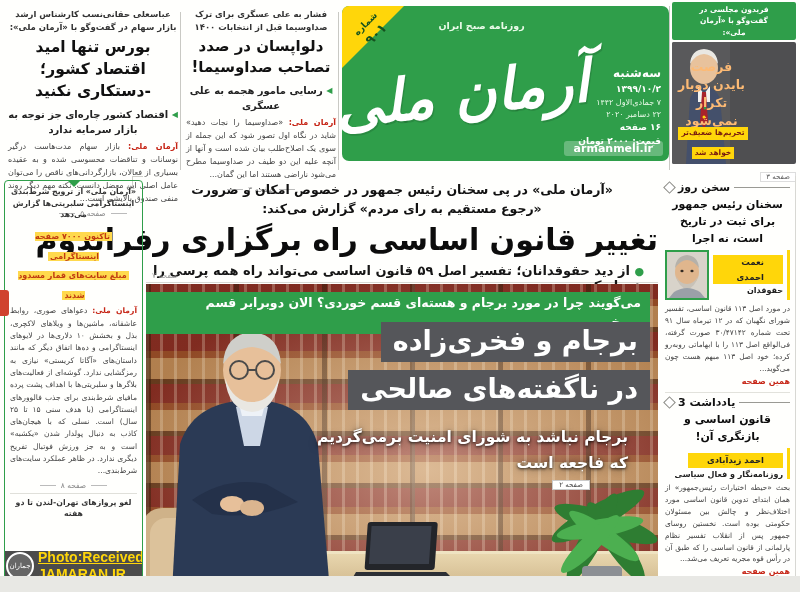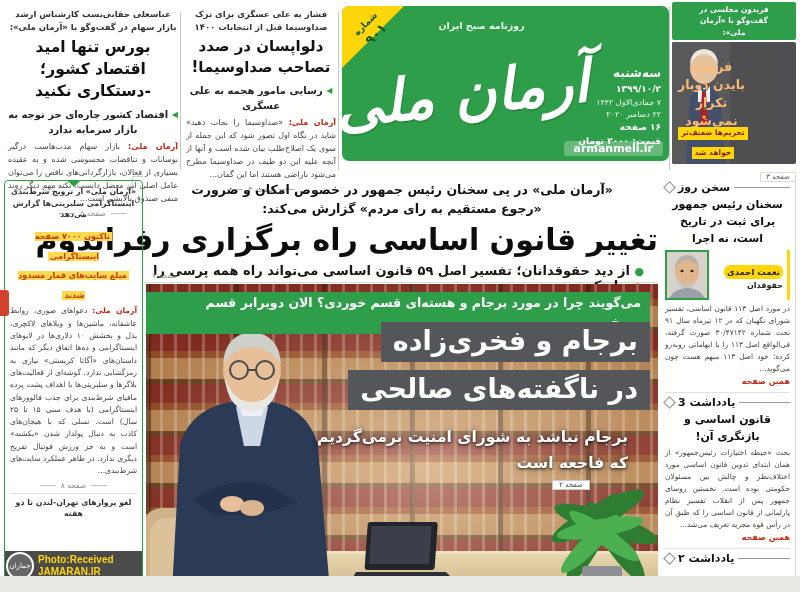--- a/index.html
+++ b/index.html
@@ -58,21 +58,21 @@
   .lsb-notch{position:absolute;top:-1px;left:50%;transform:translateX(-50%);width:0;height:0;
              border-left:7px solid transparent;border-right:7px solid transparent;border-top:7px solid #2f9e4a;}
   .lsb .kicker{font-size:7.8px;}
   .hl-chip{display:block;text-align:center;margin:3px 0;}
   .hl-chip span{background:#ffd94d;color:#c03a10;font-size:8px;font-weight:bold;line-height:1.7;padding:0 2px;}
   .lsb .headline{font-size:14.5px;}
   .watermark{position:absolute;left:-2px;bottom:6px;width:147px;height:30px;background:rgba(55,55,55,.9);
              display:flex;align-items:center;gap:4px;direction:ltr;padding-left:3px;box-sizing:border-box;}
   .wm-logo{width:24px;height:24px;border-radius:50%;border:2px solid #fff;color:#fff;font-size:7px;display:flex;
            align-items:center;justify-content:center;flex:0 0 auto;background:#666;}
-  .wm-txt{color:#ffd60a;font-size:10px;font-weight:bold;line-height:1.2;font-family:"Liberation Sans",sans-serif;}
+  .wm-txt{color:#ffd60a;font-size:14px;font-weight:bold;line-height:1.2;font-family:"Liberation Sans",sans-serif;text-decoration:underline;}
   .side-tab{position:absolute;left:0;top:290px;width:9px;height:26px;background:#d0422e;border-radius:0 3px 3px 0;}
   
   .scene{position:absolute;left:146px;top:284px;width:512px;height:308px;overflow:hidden;background:#b5855a;}
   .shelves{position:absolute;inset:0;
     background:
       repeating-linear-gradient(90deg, rgba(255,240,215,.28) 0 3px, rgba(0,0,0,0) 3px 14px),
       repeating-linear-gradient(0deg, #6e3f1f 0 5px, #c08a55 5px 26px, #9c4f28 26px 33px, #8b2f23 33px 52px),
       #b5855a;
   }
   .shelf-uprights{position:absolute;inset:0;background:repeating-linear-gradient(90deg, rgba(60,30,10,.55) 0 5px, transparent 5px 88px);}
@@ -92,21 +92,21 @@
   
   .rsb{position:absolute;left:662px;top:176px;width:134px;height:422px;border-right:1px solid #d8d8d3;
        padding:2px 5px 0 3px;box-sizing:border-box;overflow:hidden;}
   .sec-header{display:flex;align-items:center;gap:4px;margin:3px 0 2px 0;}
   .sec-header .rule{flex:1;height:1px;background:#9a9a94;}
   .sec-title{font-size:11px;font-weight:900;color:#111;letter-spacing:1px;}
   .diamond{width:7px;height:7px;background:#fff;border:1.5px solid #8c8c86;transform:rotate(45deg);flex:0 0 auto;}
   .rsb-title{font-size:11px;font-weight:900;text-align:center;line-height:1.55;color:#0d0d0d;margin:2px 0;}
   .author-row{display:flex;align-items:center;gap:4px;margin:3px 0;}
   .author-col{flex:1;text-align:right;border-left:0;}
-  .a-name{display:inline-block;background:#ffd60a;color:#222;font-size:8.5px;font-weight:bold;padding:0 3px;line-height:1.7;border-radius:6px;}
+  .a-name{display:inline-block;background:#ffd60a;color:#222;font-size:8.5px;font-weight:bold;padding:0 19px;line-height:1.7;}
   .a-role{font-size:8px;font-weight:bold;color:#222;margin-top:2px;}
   .a-bar{width:3px;align-self:stretch;background:#ffd60a;flex:0 0 auto;}
   .a-photo{flex:0 0 auto;border:2px solid #2f9e4a;background:#ddd;}
   .rsb .body-txt{font-size:7.4px;}
   .samelink{color:#c62516;font-size:8px;font-weight:bold;margin:2px 0 4px 0;display:block;text-decoration:none;}
   .rsb-sec{border-bottom:1px solid #e2e2dc;padding-bottom:2px;}
 </style>
 </head>
 <body>
 
@@ -321,20 +321,27 @@
       <a class="samelink" href="#">همین صفحه</a>
     </div>
 
     <div class="rsb-sec">
       <div class="sec-header">
         <div class="rule"></div>
         <div class="sec-title">یادداشت 3</div>
         <div class="diamond"></div>
       </div>
       <div class="rsb-title">قانون اساسی و بازنگری آن!</div>
+      <div class="author-row">
+        <div class="a-bar"></div>
+        <div class="author-col">
+          <span class="a-name">احمد زیدآبادی</span>
+          <div class="a-role">روزنامه‌نگار و فعال سیاسی</div>
+        </div>
+      </div>
       <div class="body-txt">بحث «حیطه اختیارات رئیس‌جمهور» از همان ابتدای تدوین قانون اساسی مورد اختلاف‌نظر و چالش بین مسئولان حکومتی بوده است. نخستین روسای جمهور پس از انقلاب تفسیر نظام پارلمانی از قانون اساسی را که طبق آن در رأس قوه مجریه تعریف می‌شد...</div>
       <a class="samelink" href="#">همین صفحه</a>
     </div>
 
     <div>
       <div class="sec-header">
         <div class="rule"></div>
         <div class="sec-title">یادداشت ۲</div>
         <div class="diamond"></div>
       </div>

